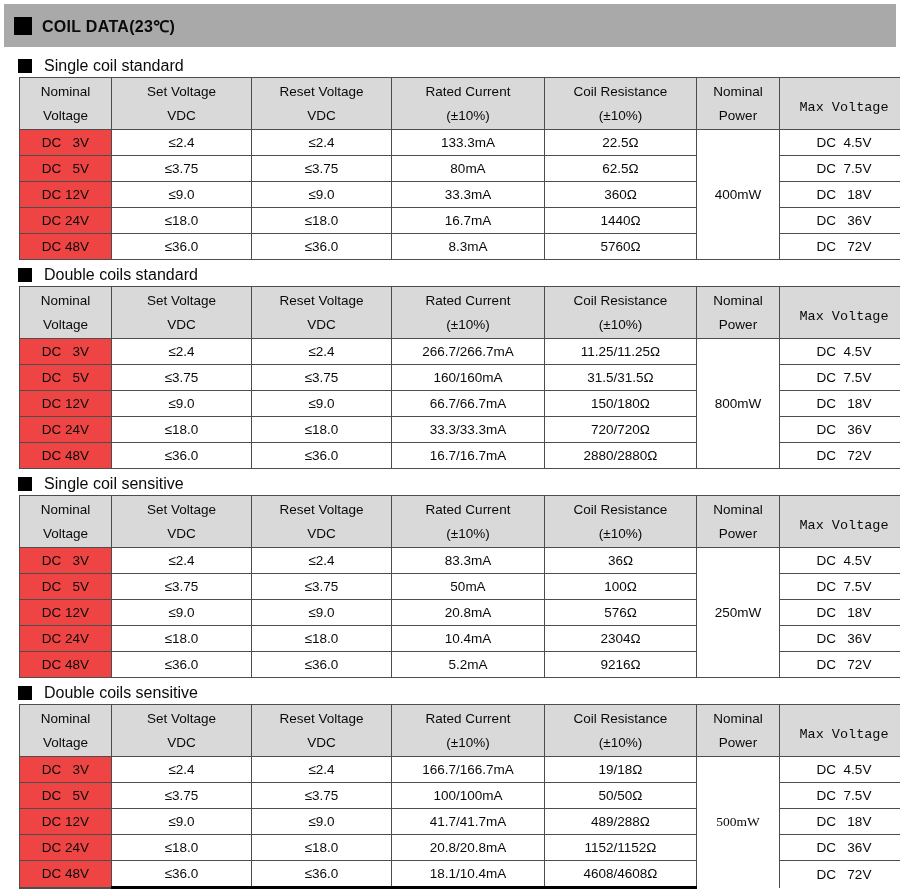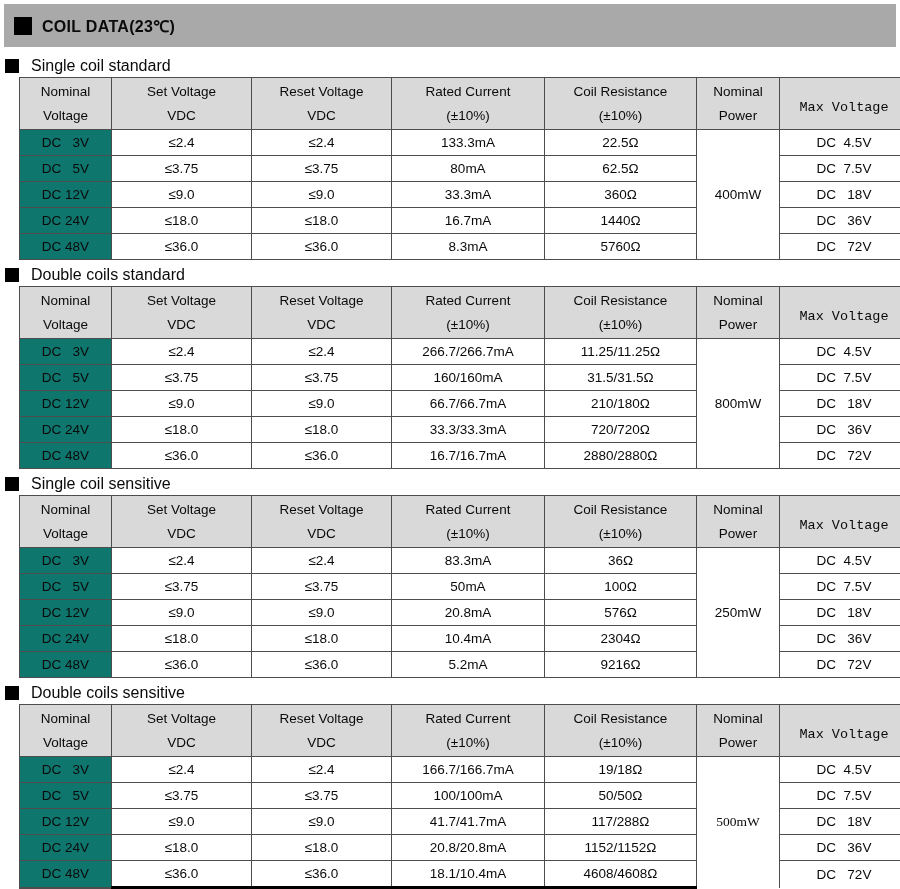--- a/index.html
+++ b/index.html
@@ -8,38 +8,38 @@
     font-family:"Liberation Sans",sans-serif;color:#111;
   }
   
   .titlebar{
     margin:4px 4px 0 4px;height:43px;background:#a9a9a9;
     display:flex;align-items:center;padding-left:10px;box-sizing:border-box;
   }
   .titlebar .sq{width:18px;height:18px;background:#000;margin-right:10px;flex:0 0 auto;}
   .titlebar .t{font-size:16px;font-weight:bold;letter-spacing:.3px;color:#0a0a0a;}
   
-  .section-head{margin:5px 0 2px 5px;height:19px;display:flex;align-items:center;}
+  .section-head{margin:5px 0 2px 18px;height:19px;display:flex;align-items:center;}
   .section-head.first{margin-top:9px;}
   .section-head .sq2{width:14px;height:14px;background:#000;margin-right:12px;flex:0 0 auto;}
   .section-head .lbl{font-size:16px;color:#0a0a0a;}
   
   table.coil{border-collapse:collapse;table-layout:fixed;width:889px;margin-left:19px;}
   .coil col.c1{width:92px;} .coil col.c2{width:140px;} .coil col.c3{width:140px;}
   .coil col.c4{width:153px;} .coil col.c5{width:152px;} .coil col.c6{width:83px;}
   .coil col.c7{width:129px;}
   .coil th,.coil td{
     border:1px solid #4d4d4d;text-align:center;vertical-align:middle;
     padding:0;font-weight:normal;color:#0a0a0a;
   }
   .coil th{background:#d9d9d9;height:51px;font-size:13.5px;}
   .coil th .hl{line-height:24px;height:24px;}
   .coil th.single .hl{line-height:51px;height:44px;font-family:Liberation Mono, monospace;}
   .coil td{height:25px;font-size:13.5px;background:#fff;}
-  .coil td.gray{background:#0f766e;}
+  .coil td.gray{background:#ef4444;}
   .coil .pre{white-space:pre;}
   
   .coil.last .lastrow td{border-bottom:3px solid #000;}
   .coil.last .lastrow td.gray{border-bottom:2px solid #4d4d4d;}
   .coil.last .lastrow td.maxv{border-bottom:none;}
   .coil.last td.power{border-bottom:none;font-family:Liberation Serif, serif;}
 </style>
 </head>
 <body>
 
@@ -199,21 +199,21 @@
       <td>≤3.75</td>
       <td>160/160mA</td>
       <td>31.5/31.5Ω</td>
       <td class="pre maxv">DC  7.5V</td>
     </tr>
     <tr>
       <td class="gray pre">DC 12V</td>
       <td>≤9.0</td>
       <td>≤9.0</td>
       <td>66.7/66.7mA</td>
-      <td>210/180Ω</td>
+      <td>150/180Ω</td>
       <td class="pre maxv">DC   18V</td>
     </tr>
     <tr>
       <td class="gray pre">DC 24V</td>
       <td>≤18.0</td>
       <td>≤18.0</td>
       <td>33.3/33.3mA</td>
       <td>720/720Ω</td>
       <td class="pre maxv">DC   36V</td>
     </tr>
@@ -379,21 +379,21 @@
       <td>≤3.75</td>
       <td>100/100mA</td>
       <td>50/50Ω</td>
       <td class="pre maxv">DC  7.5V</td>
     </tr>
     <tr>
       <td class="gray pre">DC 12V</td>
       <td>≤9.0</td>
       <td>≤9.0</td>
       <td>41.7/41.7mA</td>
-      <td>117/288Ω</td>
+      <td>489/288Ω</td>
       <td class="pre maxv">DC   18V</td>
     </tr>
     <tr>
       <td class="gray pre">DC 24V</td>
       <td>≤18.0</td>
       <td>≤18.0</td>
       <td>20.8/20.8mA</td>
       <td>1152/1152Ω</td>
       <td class="pre maxv">DC   36V</td>
     </tr>

